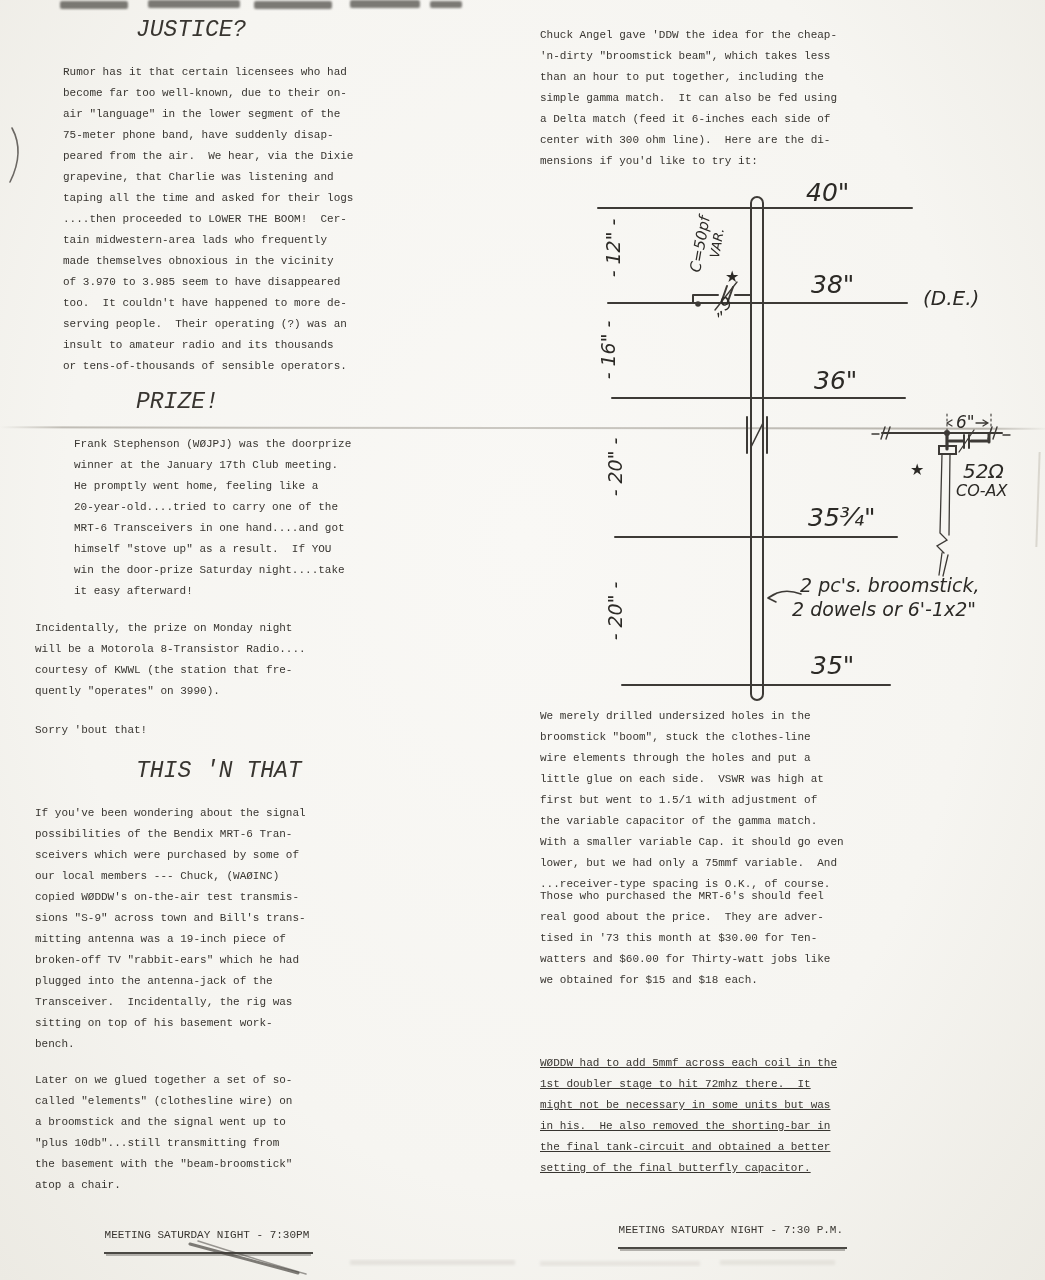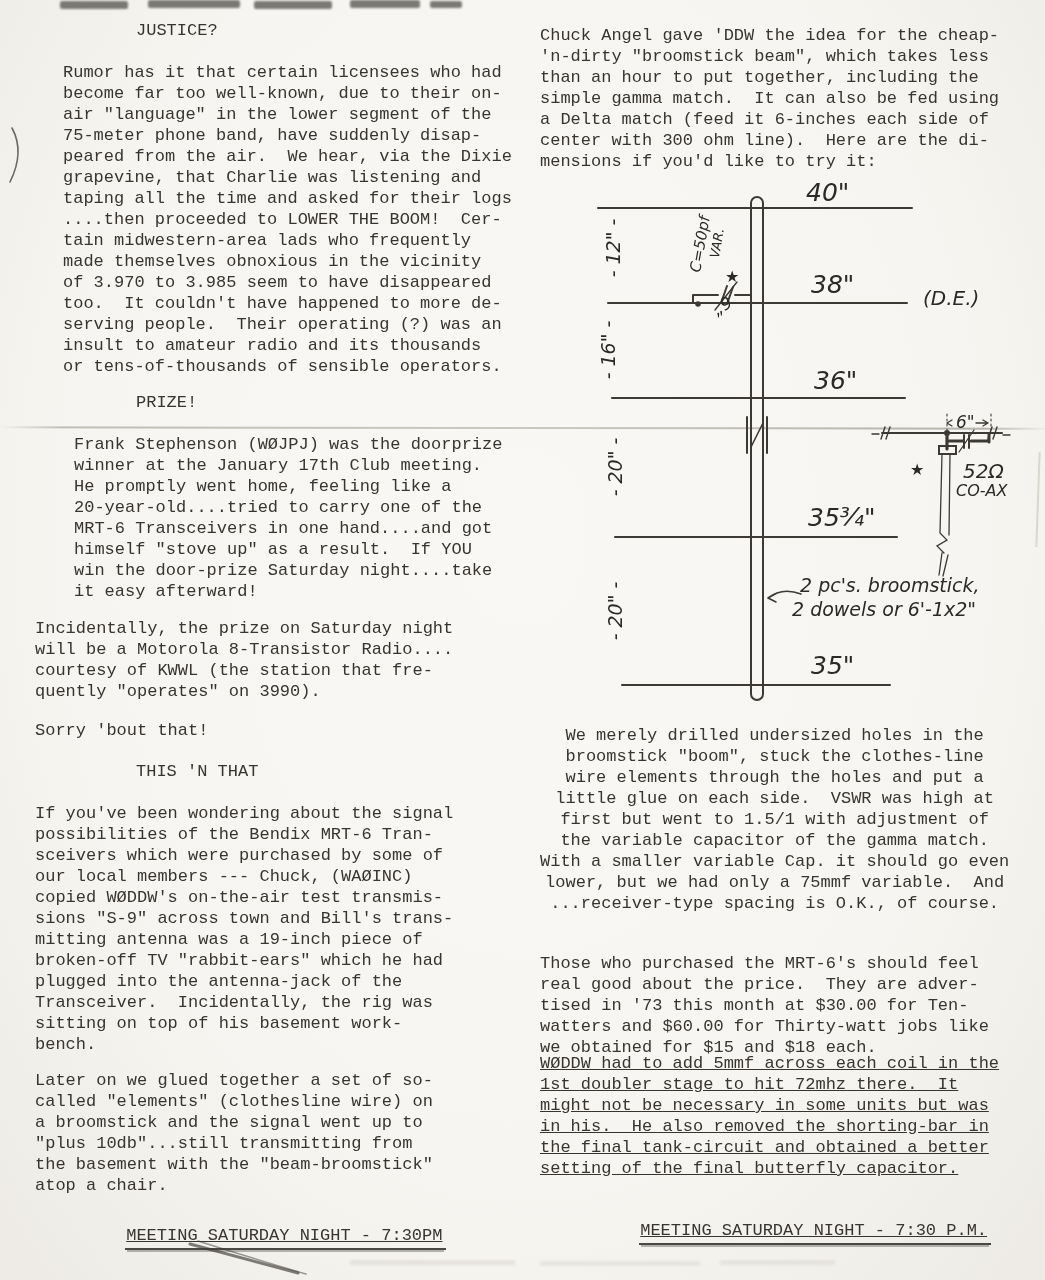--- a/index.html
+++ b/index.html
@@ -2,24 +2,24 @@
 <html><head>
 <meta charset="utf-8">
 <style>
   html,body{margin:0;padding:0;background:#e8e6e0;}
   .page{
     position:relative;width:1045px;height:1280px;overflow:hidden;
     background:radial-gradient(ellipse at 50% 42%, #f9f8f5 0%, #f6f5f1 62%, #eceae3 100%);
     font-family:"Liberation Mono","DejaVu Sans Mono",monospace;
     color:#383530;
   }
-  .txt{position:absolute;font-size:17px;line-height:21px;white-space:pre;letter-spacing:0;}
-  .heading{font-size:17px;}
-  .underlined{border-bottom:2px solid #4a4843;padding:0 4px 3px 1px;
-    box-shadow:0 4px 0 -2px rgba(74,72,67,.38);text-decoration:underline;}
+  .txt{position:absolute;font-size:11px;line-height:21px;white-space:pre;letter-spacing:0;}
+  .heading{font-size:23px;font-style:italic;}
+  .underlined{border-bottom:2px solid #4a4843;padding:0 4px 11px 1px;
+    box-shadow:0 4px 0 -2px rgba(74,72,67,.38);}
   .crease{position:absolute;left:0;top:427px;width:1045px;height:2px;
     background:linear-gradient(to right, rgba(160,155,145,0) 0%, rgba(148,143,133,.55) 6%,
       rgba(148,143,133,.45) 50%, rgba(140,135,125,.6) 94%, rgba(160,155,145,.05) 100%);
     transform:rotate(.08deg);}
   .smudge{position:absolute;top:0;height:8px;background:#4c4a45;filter:blur(1.3px);
     opacity:.72;border-radius:2px;}
   .edge-mark{position:absolute;left:1037px;top:452px;width:2px;height:95px;
     background:#ccc8bf;opacity:.65;transform:rotate(2deg);}
   svg{position:absolute;overflow:visible;}
   svg text{font-family:"DejaVu Sans",sans-serif;font-style:italic;fill:#2c2a26;}
@@ -62,21 +62,21 @@
 or tens-of-thousands of sensible operators.</div>
     <div class="txt heading" style="left:136px;top:392px;">PRIZE!</div>
     <div class="txt para" style="left:35px;top:434px;margin-left:39px;">Frank Stephenson (WØJPJ) was the doorprize
 winner at the January 17th Club meeting.
 He promptly went home, feeling like a
 20-year-old....tried to carry one of the
 MRT-6 Transceivers in one hand....and got
 himself "stove up" as a result.  If YOU
 win the door-prize Saturday night....take
 it easy afterward!</div>
-    <div class="txt para" style="left:35px;top:618px;">Incidentally, the prize on Saturday night
+    <div class="txt para" style="left:35px;top:618px;">Incidentally, the prize on Monday night
 will be a Motorola 8-Transistor Radio....
 courtesy of KWWL (the station that fre-
 quently "operates" on 3990).</div>
     <div class="txt para" style="left:35px;top:720px;">Sorry 'bout that!</div>
     <div class="txt heading" style="left:136px;top:761px;">THIS 'N THAT</div>
     <div class="txt para" style="left:35px;top:803px;">If you've been wondering about the signal
 possibilities of the Bendix MRT-6 Tran-
 sceivers which were purchased by some of
 our local members --- Chuck, (WAØINC)
 copied WØDDW's on-the-air test transmis-
@@ -99,30 +99,30 @@
   </div>
 
   <div>
     <div class="txt para" style="left:540px;top:25px;">Chuck Angel gave 'DDW the idea for the cheap-
 'n-dirty "broomstick beam", which takes less
 than an hour to put together, including the
 simple gamma match.  It can also be fed using
 a Delta match (feed it 6-inches each side of
 center with 300 ohm line).  Here are the di-
 mensions if you'd like to try it:</div>
-    <div class="txt para" style="left:540px;top:725px;text-align:center;">We merely drilled undersized holes in the
+    <div class="txt para" style="left:540px;top:706px;">We merely drilled undersized holes in the
 broomstick "boom", stuck the clothes-line
 wire elements through the holes and put a
 little glue on each side.  VSWR was high at
 first but went to 1.5/1 with adjustment of
 the variable capacitor of the gamma match.
 With a smaller variable Cap. it should go even
 lower, but we had only a 75mmf variable.  And
 ...receiver-type spacing is O.K., of course.</div>
-    <div class="txt para" style="left:540px;top:953px;">Those who purchased the MRT-6's should feel
+    <div class="txt para" style="left:540px;top:886px;">Those who purchased the MRT-6's should feel
 real good about the price.  They are adver-
 tised in '73 this month at $30.00 for Ten-
 watters and $60.00 for Thirty-watt jobs like
 we obtained for $15 and $18 each.</div>
     <div class="txt para" style="left:540px;top:1053px;text-decoration:underline;">WØDDW had to add 5mmf across each coil in the
 1st doubler stage to hit 72mhz there.  It
 might not be necessary in some units but was
 in his.  He also removed the shorting-bar in
 the final tank-circuit and obtained a better
 setting of the final butterfly capacitor.</div>

